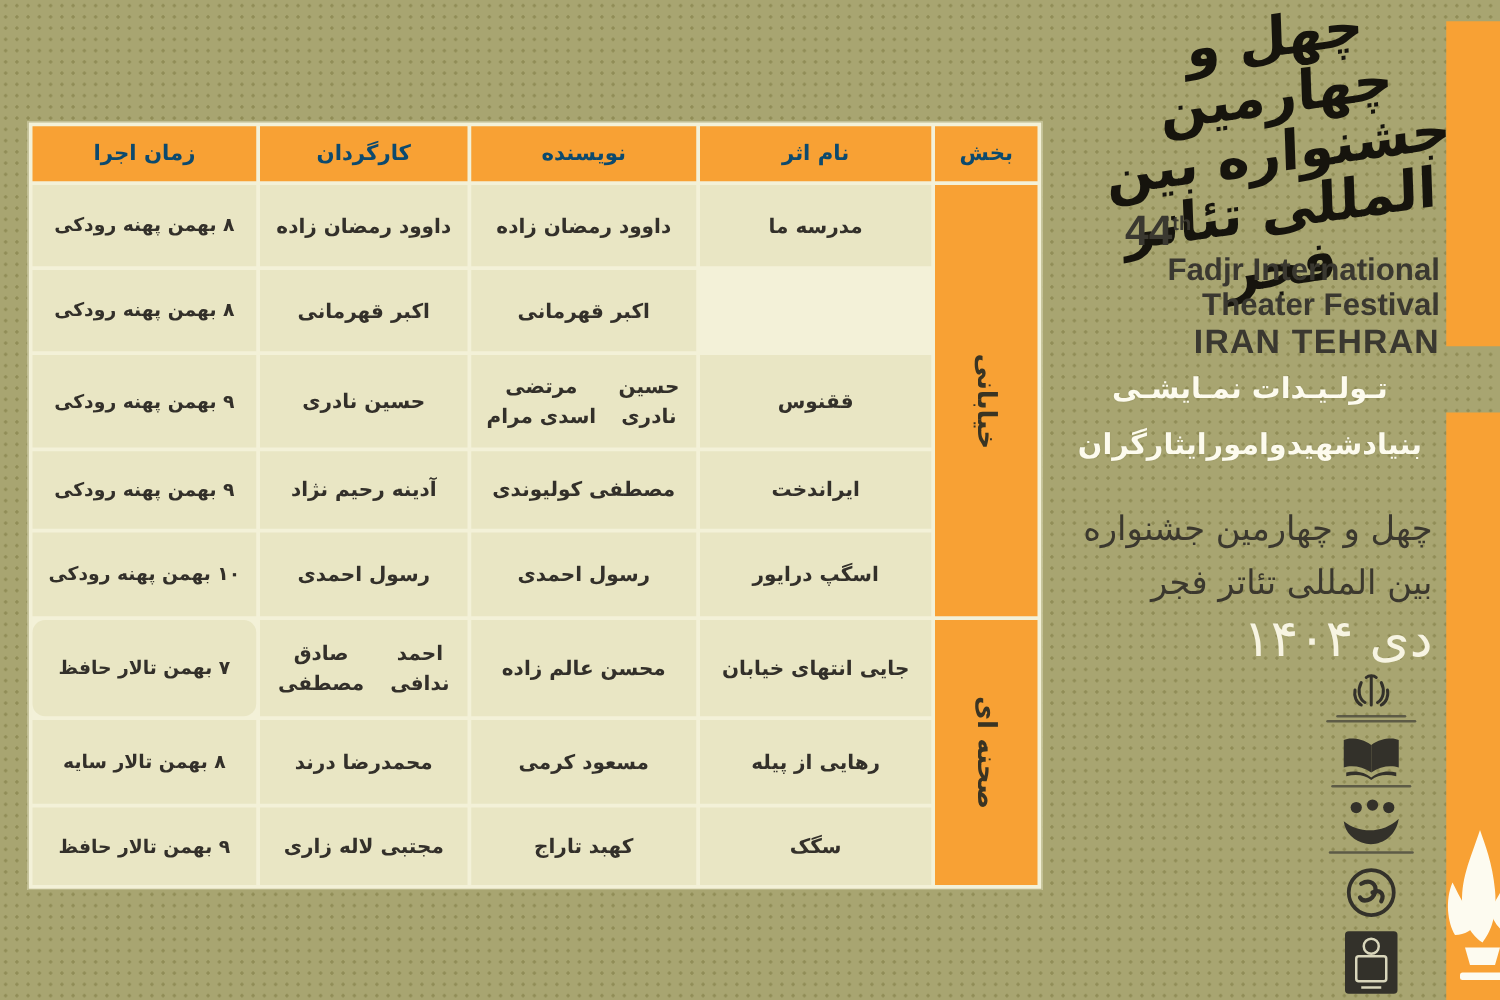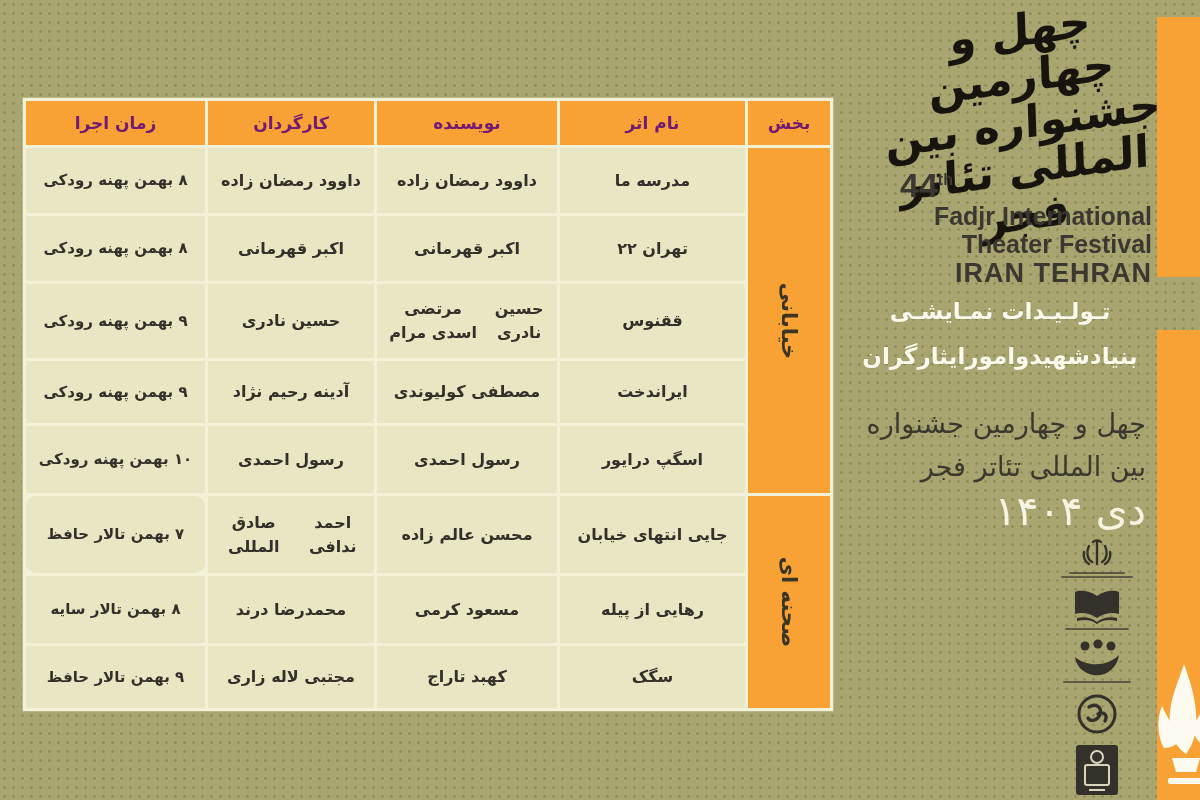--- a/index.html
+++ b/index.html
@@ -47,21 +47,21 @@
   .caption-line{width:56px;height:2px;background:#4a483c;border-radius:1px;margin-top:2px;opacity:.8;}
 
   
   .table-wrap{position:absolute;left:22px;top:97px;z-index:4;
     background:#f3f1d8;border:1px solid #b9b78a;padding:3px;}
   .grid{display:grid;direction:rtl;gap:3px;
     grid-template-columns:82px 185px 180px 166px 179px;
     grid-template-rows:44px 65px 65px 74px 62px 67px 77px 67px 62px;}
   .cell{display:flex;align-items:center;justify-content:center;text-align:center;
     font-weight:bold;}
-  .hcell{background:#f8a134;color:#701a75;font-size:17px;}
+  .hcell{background:#f8a134;color:#0c4a6e;font-size:17px;}
   .dcell{background:#e9e6c4;color:#33302a;font-size:16px;line-height:1.5;padding:2px 4px;}
   .dcell.schedule{font-size:15px;}
   .scell{background:#f8a134;color:#3a3423;}
   .scell span{transform:rotate(90deg);white-space:nowrap;font-size:21px;letter-spacing:1px;}
   .ml{display:block;}
 </style>
 </head>
 <body>
 
 <div class="canvas">
@@ -166,21 +166,20 @@
         <div class="cell hcell" style="grid-area: 1 / 3;">نویسنده</div>
         <div class="cell hcell" style="grid-area: 1 / 4;">کارگردان</div>
         <div class="cell hcell" style="grid-area: 1 / 5;">زمان اجرا</div>
         <div class="cell scell" style="grid-area: 2 / 1 / span 5;">
           <span>خیابانی</span>
         </div>
         <div class="cell dcell" style="grid-area: 2 / 2;">مدرسه ما</div>
         <div class="cell dcell" style="grid-area: 2 / 3;">داوود رمضان زاده</div>
         <div class="cell dcell" style="grid-area: 2 / 4;">داوود رمضان زاده</div>
         <div class="cell dcell schedule" style="grid-area: 2 / 5;">۸ بهمن پهنه رودکی</div>
-        <div class="cell dcell" style="grid-area: 3 / 2;">تهران ۲۲</div>
         <div class="cell dcell" style="grid-area: 3 / 3;">اکبر قهرمانی</div>
         <div class="cell dcell" style="grid-area: 3 / 4;">اکبر قهرمانی</div>
         <div class="cell dcell schedule" style="grid-area: 3 / 5;">۸ بهمن پهنه رودکی</div>
         <div class="cell dcell" style="grid-area: 4 / 2;">ققنوس</div>
         <div class="cell dcell" style="grid-area: 4 / 3;">
           <span class="ml">حسین نادری</span>
           <span class="ml">مرتضی اسدی مرام</span>
         </div>
         <div class="cell dcell" style="grid-area: 4 / 4;">حسین نادری</div>
         <div class="cell dcell schedule" style="grid-area: 4 / 5;">۹ بهمن پهنه رودکی</div>
@@ -192,21 +191,21 @@
         <div class="cell dcell" style="grid-area: 6 / 3;">رسول احمدی</div>
         <div class="cell dcell" style="grid-area: 6 / 4;">رسول احمدی</div>
         <div class="cell dcell schedule" style="grid-area: 6 / 5;">۱۰ بهمن پهنه رودکی</div>
         <div class="cell scell" style="grid-area: 7 / 1 / span 3;">
           <span>صحنه ای</span>
         </div>
         <div class="cell dcell" style="grid-area: 7 / 2;">جایی انتهای خیابان</div>
         <div class="cell dcell" style="grid-area: 7 / 3;">محسن عالم زاده</div>
         <div class="cell dcell" style="grid-area: 7 / 4;">
           <span class="ml">احمد ندافی</span>
-          <span class="ml">صادق المللی</span>
+          <span class="ml">صادق مصطفی</span>
         </div>
         <div class="cell dcell schedule" style="grid-area: 7 / 5; border-radius: 10px;">۷ بهمن تالار حافظ</div>
         <div class="cell dcell" style="grid-area: 8 / 2;">رهایی از پیله</div>
         <div class="cell dcell" style="grid-area: 8 / 3;">مسعود کرمی</div>
         <div class="cell dcell" style="grid-area: 8 / 4;">محمدرضا درند</div>
         <div class="cell dcell schedule" style="grid-area: 8 / 5;">۸ بهمن تالار سایه</div>
         <div class="cell dcell" style="grid-area: 9 / 2;">سگک</div>
         <div class="cell dcell" style="grid-area: 9 / 3;">کهبد تاراج</div>
         <div class="cell dcell" style="grid-area: 9 / 4;">مجتبی لاله زاری</div>
         <div class="cell dcell schedule" style="grid-area: 9 / 5;">۹ بهمن تالار حافظ</div>

